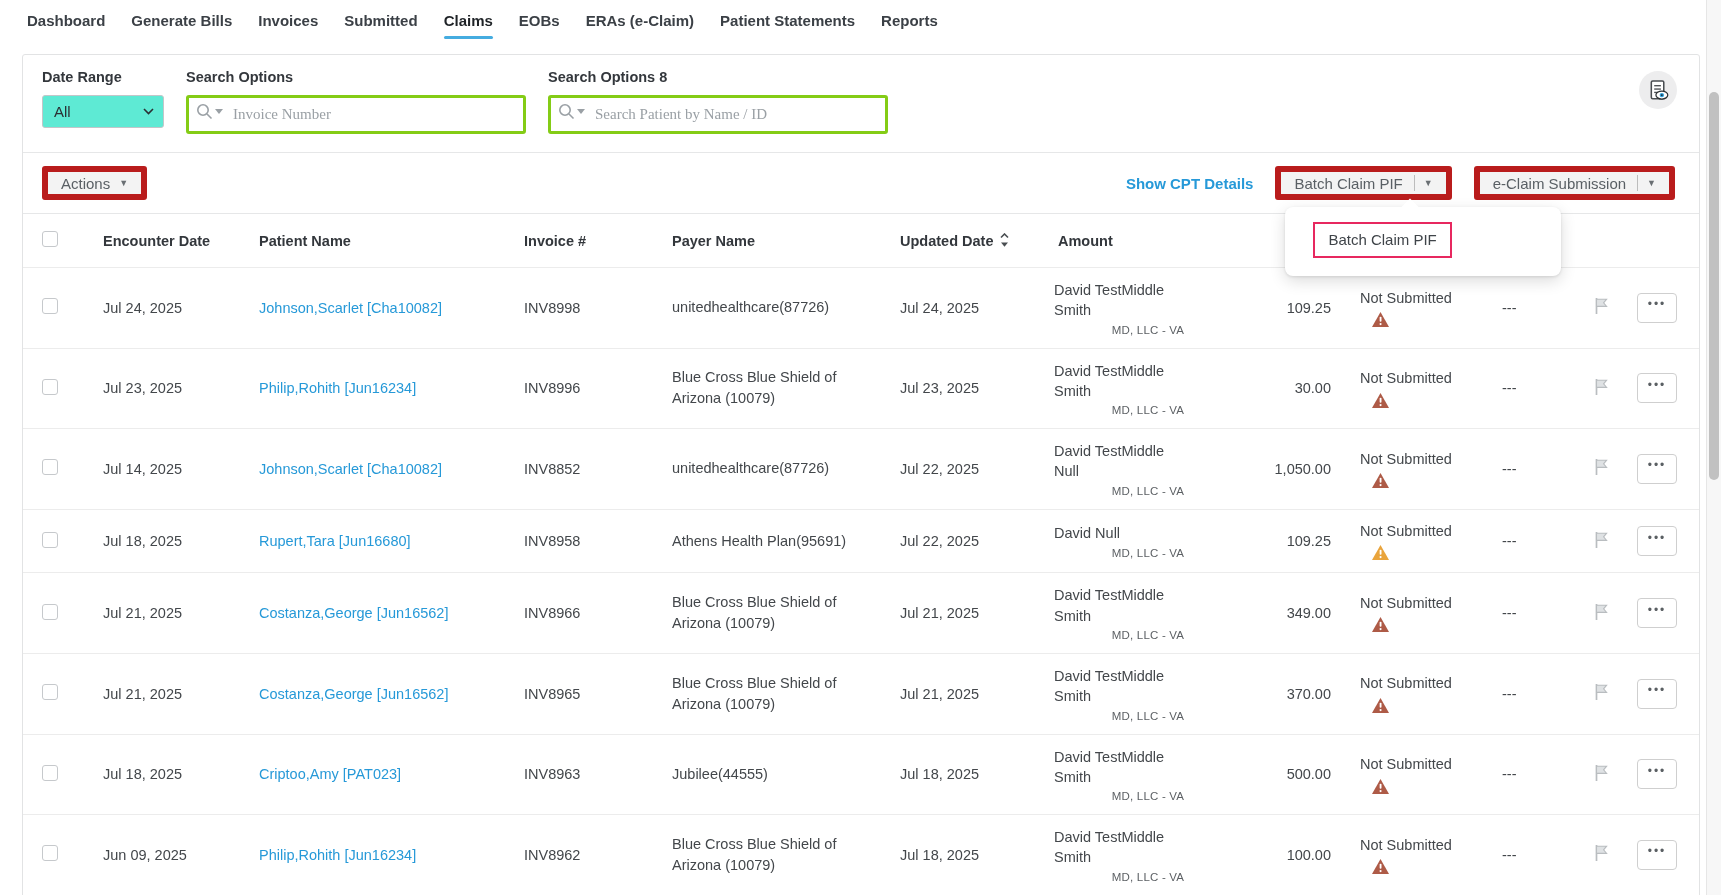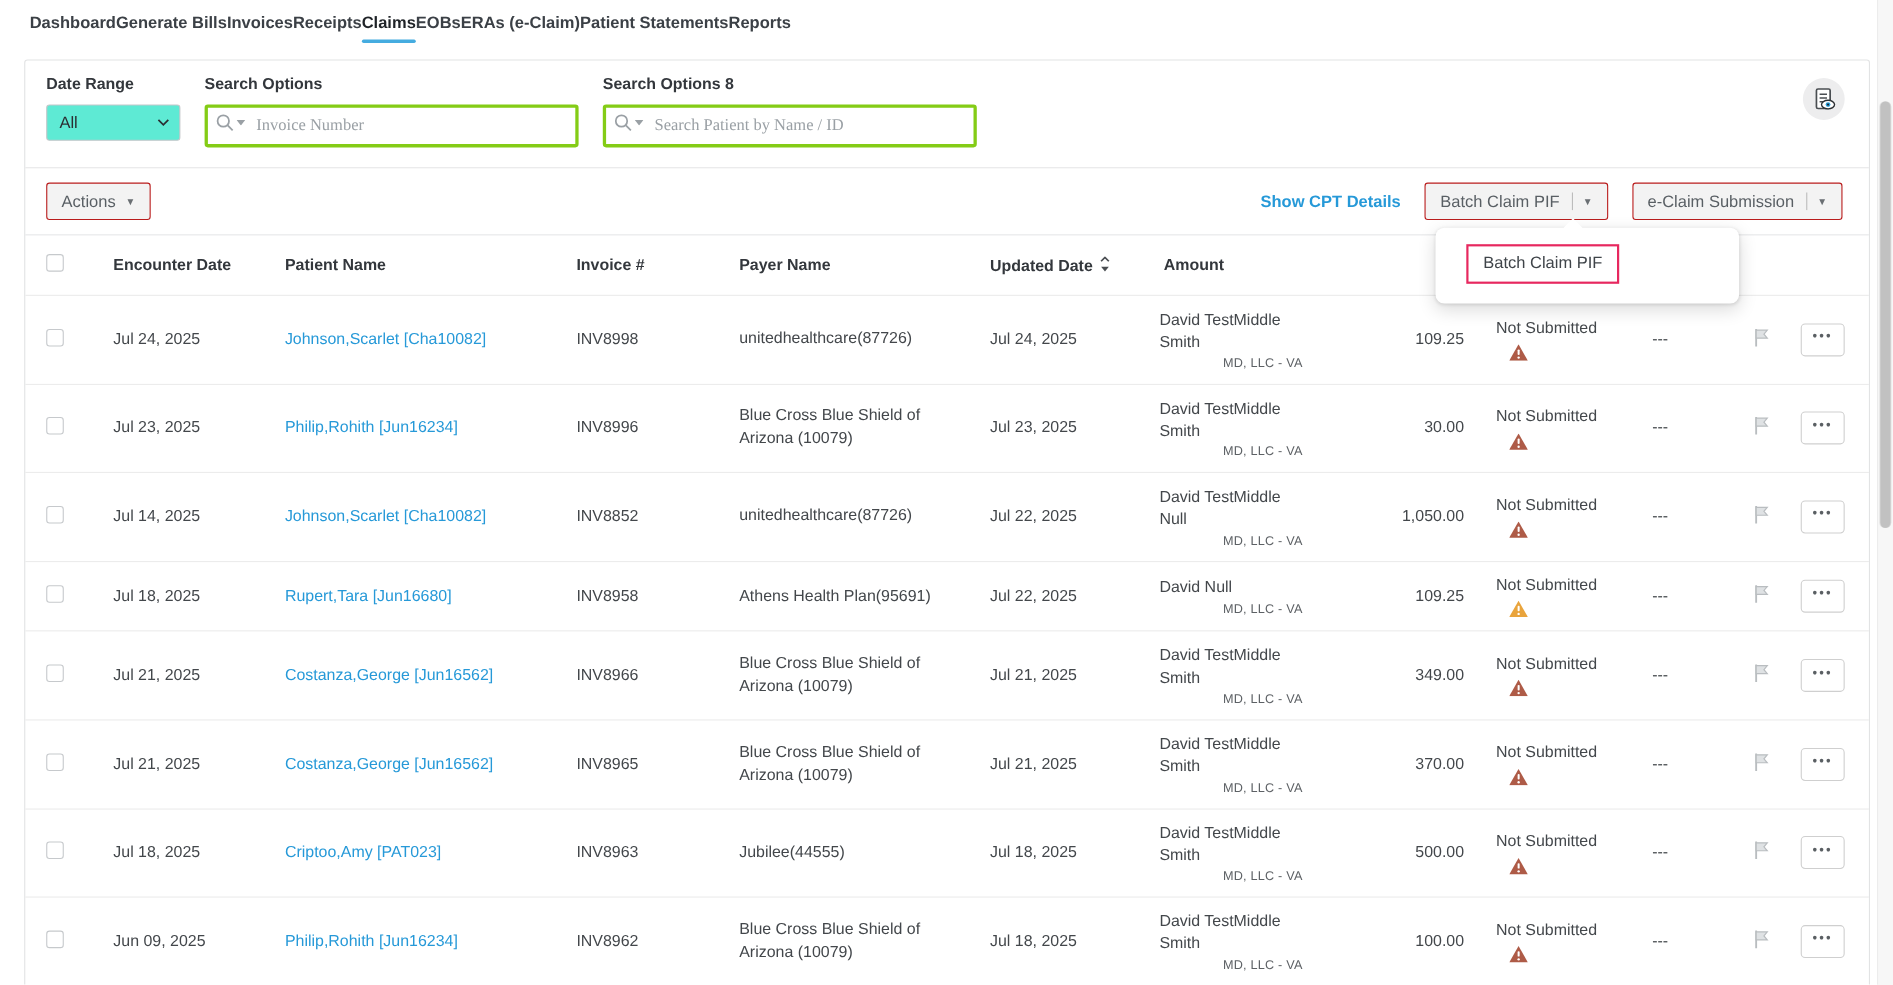--- a/index.html
+++ b/index.html
@@ -1,20 +1,20 @@
 <!DOCTYPE html>
 <html><head>
 <meta charset="utf-8">
 <style>
   * { box-sizing: border-box; margin: 0; padding: 0; }
   html, body { width: 1721px; height: 895px; overflow: hidden; background: #fff;
     font-family: "Liberation Sans", "DejaVu Sans", sans-serif; color: #43474b; }
 
   
-  .top-nav { display: flex; padding: 12px 0 0 27px; height: 44px; }
+  .top-nav { display: flex; gap: 26px; padding: 12px 0 0 27px; height: 44px; }
   .nav-item { font-size: 15px; font-weight: 600; color: #3b4046; cursor: pointer; white-space: nowrap; }
   .nav-item.active { color: #1f2327; font-weight: 700; }
   .nav-item.active::after { content: ""; display: block; height: 3px; background: #45ace0; margin-top: 7px; border-radius: 2px; }
 
   
   .card { margin: 10px 21px 0 22px; border: 1px solid #e2e3e4; border-radius: 3px; background: #fff; min-height: 900px; }
 
   
   .filters { position: relative; padding: 14px 19px 18px; border-bottom: 1px solid #e6e7e8; display: flex; align-items: flex-start; }
   .fgroup { margin-right: 22px; }
@@ -24,21 +24,21 @@
   .search-wrap { position: relative; width: 340px; }
   .search-wrap input { width: 100%; height: 39px; border: 3px solid #84cc16; border-radius: 3px; padding: 0 10px 0 44px;
     font-size: 15px; color: #43474b; font-family: Liberation Serif, serif; }
   .search-wrap input::placeholder { color: #9aa0a5; }
   .search-ico { position: absolute; left: 10px; top: 8px; display: flex; align-items: center; gap: 2px; }
   .round-btn { position: absolute; right: 22px; top: 16px; width: 38px; height: 38px; border-radius: 50%;
     background: #ededee; border: none; display: flex; align-items: center; justify-content: center; cursor: pointer; }
 
   
   .toolbar { display: flex; justify-content: space-between; align-items: center; padding: 13px 24px 13px 19px; }
-  .gray-btn { background: #f3f3f3; border: 1px solid #b91c1c; border-radius: 3px; color: #595f64; font-size: 15px;
+  .gray-btn { background: #f3f3f3; border: 6px solid #b91c1c; border-radius: 3px; color: #595f64; font-size: 15px;
     height: 34px; padding: 0 13px; display: inline-flex; align-items: center; cursor: pointer; font-family: inherit; }
   .caret { font-size: 9px; color: #6a6f73; margin-left: 9px; }
   .btn-divider { display: inline-block; width: 1px; height: 16px; background: #bcbcbc; margin-left: 11px; }
   .toolbar-right { display: flex; align-items: center; gap: 22px; margin-left: 48px; }
   .link { color: #2699d8; font-size: 15px; font-weight: 600; cursor: pointer; text-decoration: none; }
   .dd-wrap { position: relative; }
 
   
   .panel { position: absolute; top: calc(100% + 7px); left: 10px; width: 276px; background: #fff; border-radius: 8px;
     box-shadow: 0 1px 3px rgba(0,0,0,.10), 0 5px 16px rgba(0,0,0,.14); padding: 12px 0 13px; z-index: 30; }
@@ -76,21 +76,21 @@
   .scrollbar { position: fixed; top: 0; right: 0; width: 15px; height: 895px; background: #f7f7f7; border-left: 1px solid #e6e6e6; z-index: 50; }
   .scroll-thumb { position: absolute; top: 92px; left: 2px; width: 10px; height: 388px; background: #c1c1c1; border-radius: 6px; }
 </style>
 </head>
 <body>
 
 <nav class="top-nav">
     <div class="nav-item"><span>Dashboard</span></div>
     <div class="nav-item"><span>Generate Bills</span></div>
     <div class="nav-item"><span>Invoices</span></div>
-    <div class="nav-item"><span>Receipts</span></div>
+    <div class="nav-item"><span>Submitted</span></div>
     <div class="nav-item active"><span>Claims</span></div>
     <div class="nav-item"><span>EOBs</span></div>
     <div class="nav-item"><span>ERAs (e-Claim)</span></div>
     <div class="nav-item"><span>Patient Statements</span></div>
     <div class="nav-item"><span>Reports</span></div>
   </nav>
 
 <div class="card">
 
   <div class="filters">

